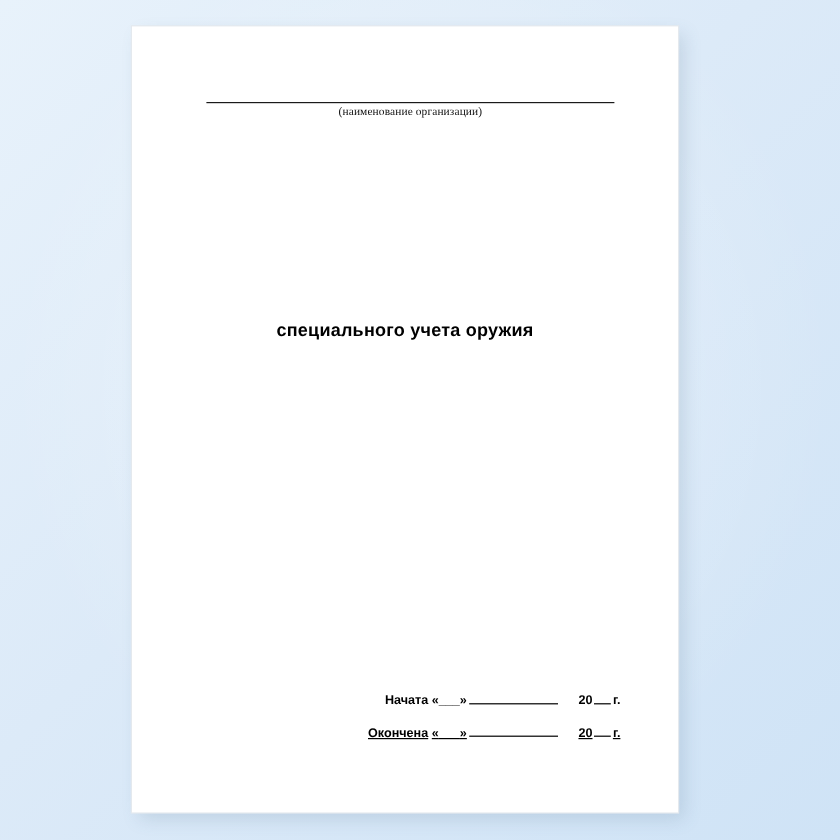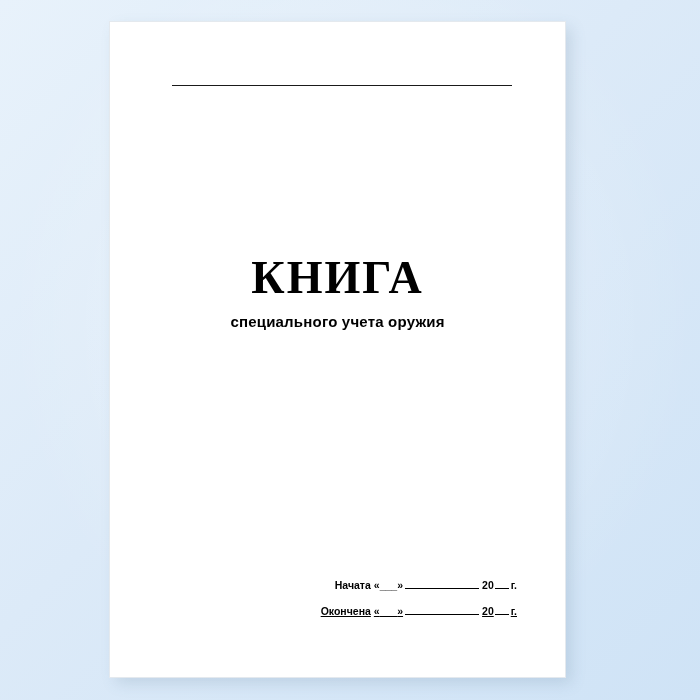--- a/index.html
+++ b/index.html
@@ -119,21 +119,21 @@
     letter-spacing: 0px;
   }
   .date-blank {
     display: inline-block;
     width: 74px;
     border-bottom: 1px solid #000;
     margin: 0 2px;
     height: 9px;
   }
   .date-year {
-    margin-left: 1px;
+    margin-left: 15px;
   }
   .date-underscore {
     display: inline-block;
     width: 14px;
     border-bottom: 1px solid #000;
     height: 9px;
     margin: 0 1px;
   }
   .date-tail {
     margin-left: 1px;
@@ -141,24 +141,24 @@
 </style>
 </head>
 <body>
 
 <div class="backdrop">
 
   <div class="cover">
 
     <div class="org-block">
       <div class="org-rule"></div>
+      <div class="org-caption">(наименование организации)</div>
     </div>
 
     <div class="title-group">
-      <div class="title-main">КНИГА</div>
       <div class="title-sub">специального учета оружия</div>
     </div>
 
     <div class="dates">
 
       <div class="date-row">
         <span class="date-label">Начата</span>
         <span class="date-q">«</span>
         <span class="date-q">___</span>
         <span class="date-q">»</span>

